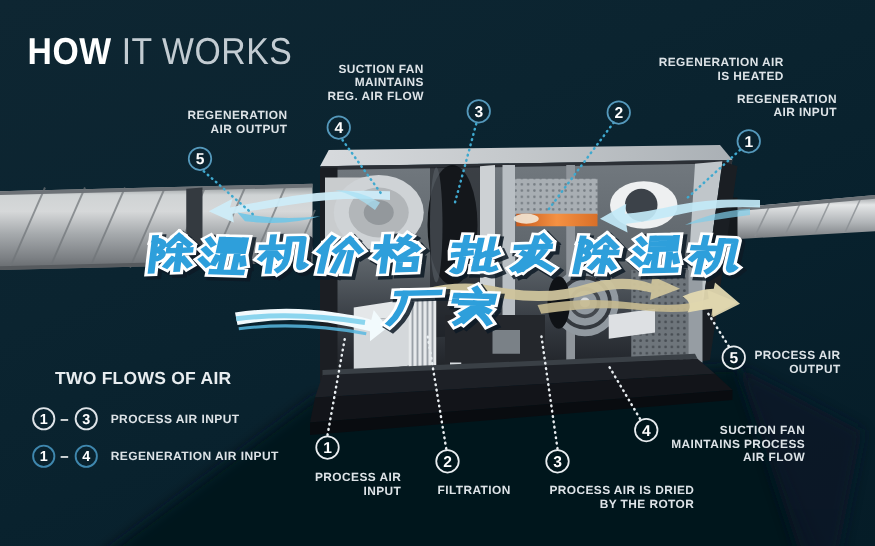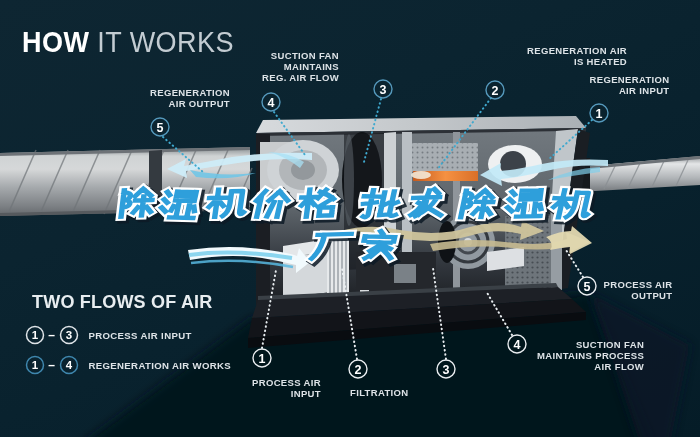--- a/index.html
+++ b/index.html
@@ -310,19 +310,20 @@
 
 <div class="ttl"><b>HOW</b> <span>IT WORKS</span></div>
 
 <div class="lbl" style="left:150px;top:87px;">REGENERATION<br>AIR OUTPUT</div>
 <div class="lbl" style="left:262px;top:50px;">SUCTION FAN<br>MAINTAINS<br>REG. AIR FLOW</div>
 <div class="lbl" style="left:483px;top:44.5px;margin-left:44px;">REGENERATION AIR<br>IS HEATED</div>
 <div class="lbl" style="left:589.5px;top:74px;">REGENERATION<br>AIR INPUT</div>
 
 <div class="lbl" style="left:252px;top:376.5px;">PROCESS AIR<br>INPUT</div>
 <div class="lbl" style="left:350px;top:386.5px;">FILTRATION</div>
+<div class="lbl" style="left:439.5px;top:386.5px;">PROCESS AIR IS DRIED<br>BY THE ROTOR</div>
 <div class="lbl" style="left:537px;top:338.5px;">SUCTION FAN<br>MAINTAINS PROCESS<br>AIR FLOW</div>
 <div class="lbl" style="left:603.5px;top:278.5px;">PROCESS AIR<br>OUTPUT</div>
 
-<div class="lbl" style="left:32px;top:297px;font-size:18px;letter-spacing:0.2px;color:#e8edf0;">TWO FLOWS OF AIR</div>
+<div class="lbl" style="left:44px;top:297px;font-size:14px;letter-spacing:0.2px;color:#e8edf0;">TWO FLOWS OF AIR</div>
 <div class="lbl" style="left:88.5px;top:330px;font-size:9.6px;">PROCESS AIR INPUT</div>
-<div class="lbl" style="left:88.5px;top:360px;font-size:9.6px;">REGENERATION AIR WORKS</div>
+<div class="lbl" style="left:88.5px;top:360px;font-size:9.6px;">REGENERATION AIR INPUT</div>
 </div>
 
 </body></html>

